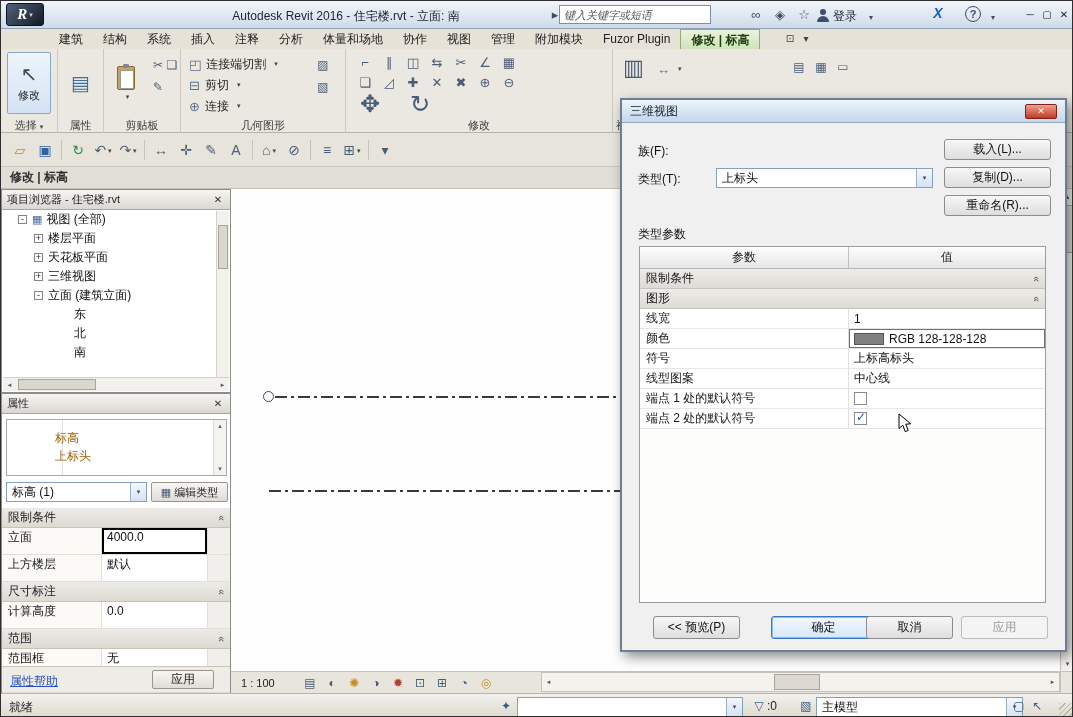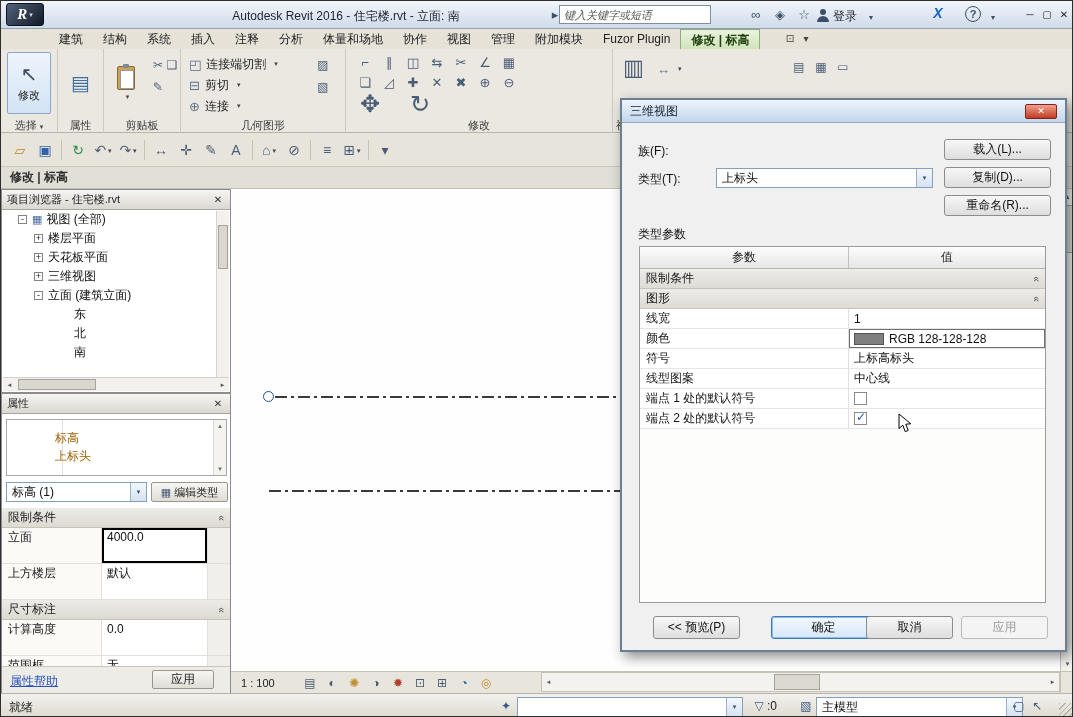--- a/index.html
+++ b/index.html
@@ -75,21 +75,21 @@
 .tsimg{position:absolute;left:0;top:0;width:56px;height:100%;border-right:1px solid #e0e0e0;background:#fff}
 .tstext{position:absolute;left:48px;top:9px;font-size:12px;color:#a16207;line-height:18px}
 .tsscroll{position:absolute;right:0;top:0;width:13px;height:100%;border-left:1px solid #d8d8d8;background:#f4f3f0;display:flex;flex-direction:column;justify-content:space-between;align-items:center;font-size:7px;color:#666;padding:2px 0}
 .combo{height:20px;background:#fff;border:1px solid #85a0bc;display:flex;align-items:center;padding-left:5px;font-size:12px;color:#111;position:absolute;white-space:nowrap;overflow:hidden}
 .cbtn{margin-left:auto;width:16px;align-self:stretch;background:linear-gradient(#f3f7fc,#d6e2f2);border-left:1px solid #9ab0c8;font-size:7px;color:#33506e;display:flex;align-items:center;justify-content:center;flex:none}
 .editbtn{position:absolute;left:149px;top:88px;width:77px;height:20px;background:linear-gradient(#f7f6f4,#e0ddd6);border:1px solid #9a968c;border-radius:2px;font-size:11px;display:flex;align-items:center;justify-content:center;gap:3px;color:#222;font-family:inherit}
 .sico2{font-size:11px;color:#4a5d76}
 .pgrid{position:absolute;left:0;top:114px;width:228px;background:#fff}
 .pgroup{height:20px;background:linear-gradient(#ecebe7,#dddad2);border-bottom:1px solid #c6c2b8;display:flex;align-items:center;padding:0 6px;font-size:12px;color:#1c1c1c;position:relative}
 .chev{position:absolute;right:5px;top:50%;transform:translateY(-50%) rotate(90deg);font-size:10px;color:#555}
-.prow{height:36px;display:flex;border-bottom:1px solid #e2dfd9}
+.prow{height:27px;display:flex;border-bottom:1px solid #e2dfd9}
 .prow::after{content:"";width:22px;background:#f0efeb;border-left:1px solid #e2dfd9}
 .pname{width:100px;padding:0 6px;line-height:19px;font-size:12px;color:#1c1c1c;border-right:1px solid #e2dfd9;background:#fbfaf7;white-space:nowrap;overflow:hidden}
 .pval{flex:1;padding:0 5px;line-height:19px;font-size:12px;color:#111;background:#fff}
 .focuscell{box-shadow:inset 0 0 0 2px #000}
 .pfoot{position:absolute;left:0;right:0;bottom:0;height:26px;background:#edece7;border-top:1px solid #c9c5bb}
 .helplink{position:absolute;left:8px;top:6px;color:#2a52be;text-decoration:underline;font-size:12px}
 .applybtn{position:absolute;left:150px;top:3px;width:62px;height:19px;background:linear-gradient(#f7f6f4,#e0ddd6);border:1px solid #9a968c;border-radius:2px;font-size:12px;color:#222;font-family:inherit}
 
 .canvasarea{left:230px;top:188px;width:829px;height:482px;background:#fefefe;overflow:hidden}
 .lvlcircle{position:absolute;left:32px;top:202px;width:11px;height:11px;border:1px solid #2a4a9a;border-radius:50%}
@@ -367,20 +367,24 @@
           <div class="pval">默认</div>
         </div>
       <div class="pgroup">
           <span>尺寸标注</span>
           <span class="chev">«</span>
         </div>
       <div class="prow">
           <div class="pname">计算高度</div>
           <div class="pval">0.0</div>
         </div>
+      <div class="pgroup">
+          <span>范围</span>
+          <span class="chev">«</span>
+        </div>
       <div class="prow">
           <div class="pname">范围框</div>
           <div class="pval">无</div>
         </div>
       <div class="pgroup">
           <span>标识数据</span>
           <span class="chev">«</span>
         </div>
     </div>
     <div class="pfoot">

